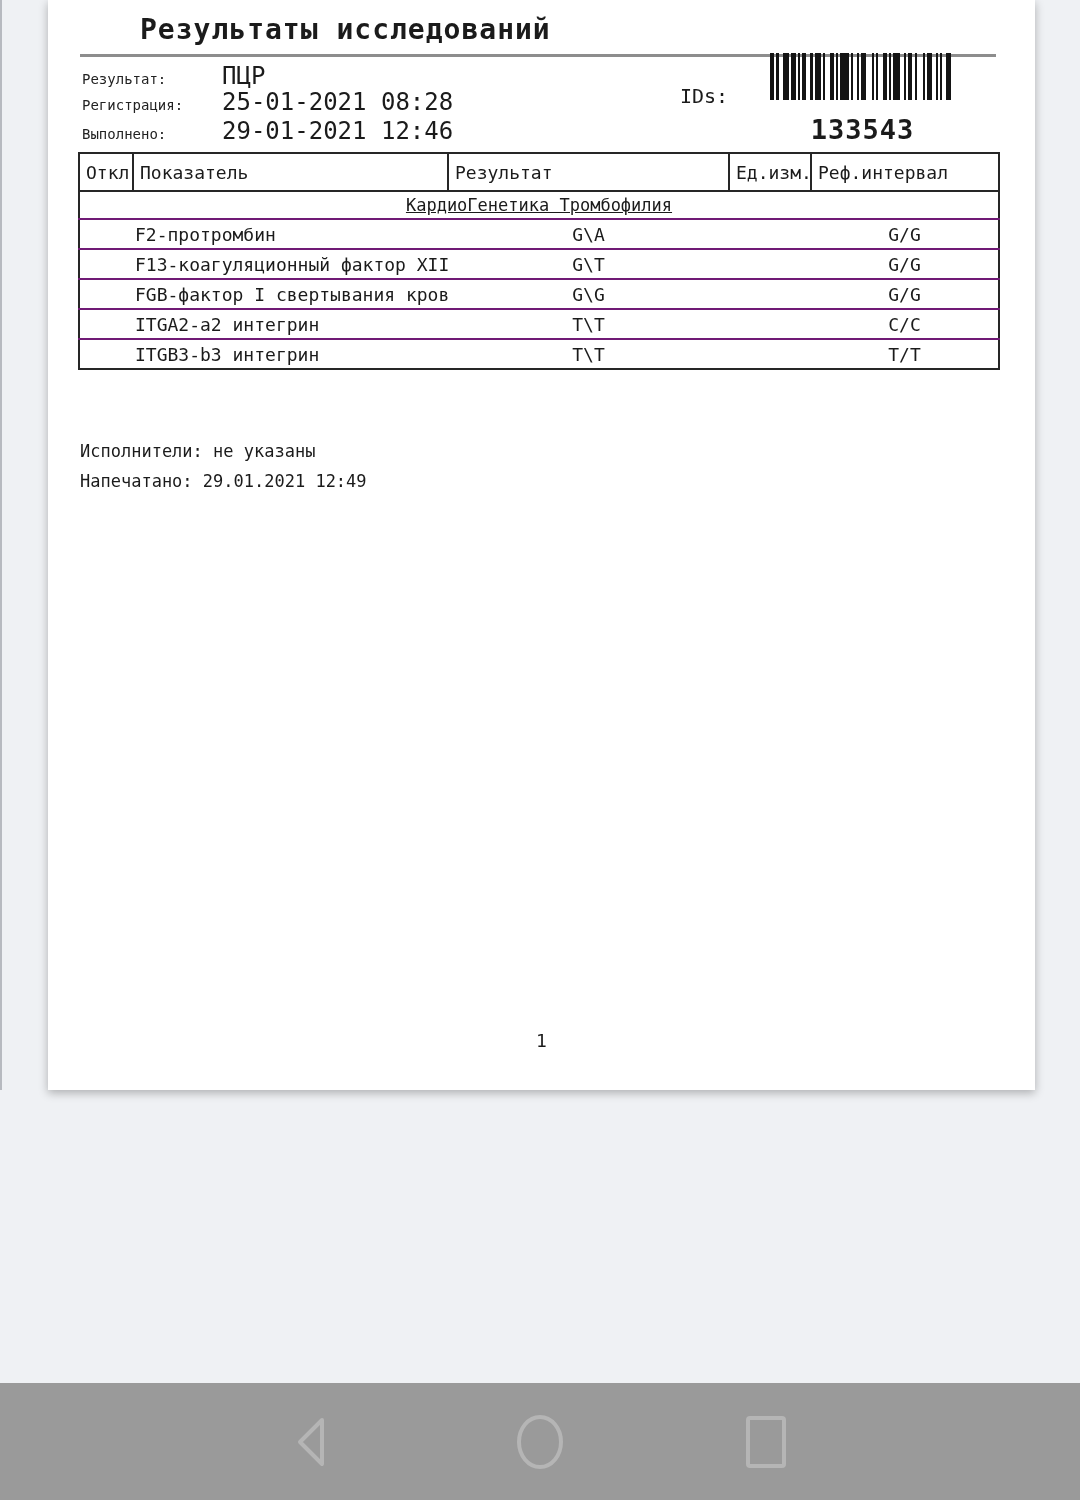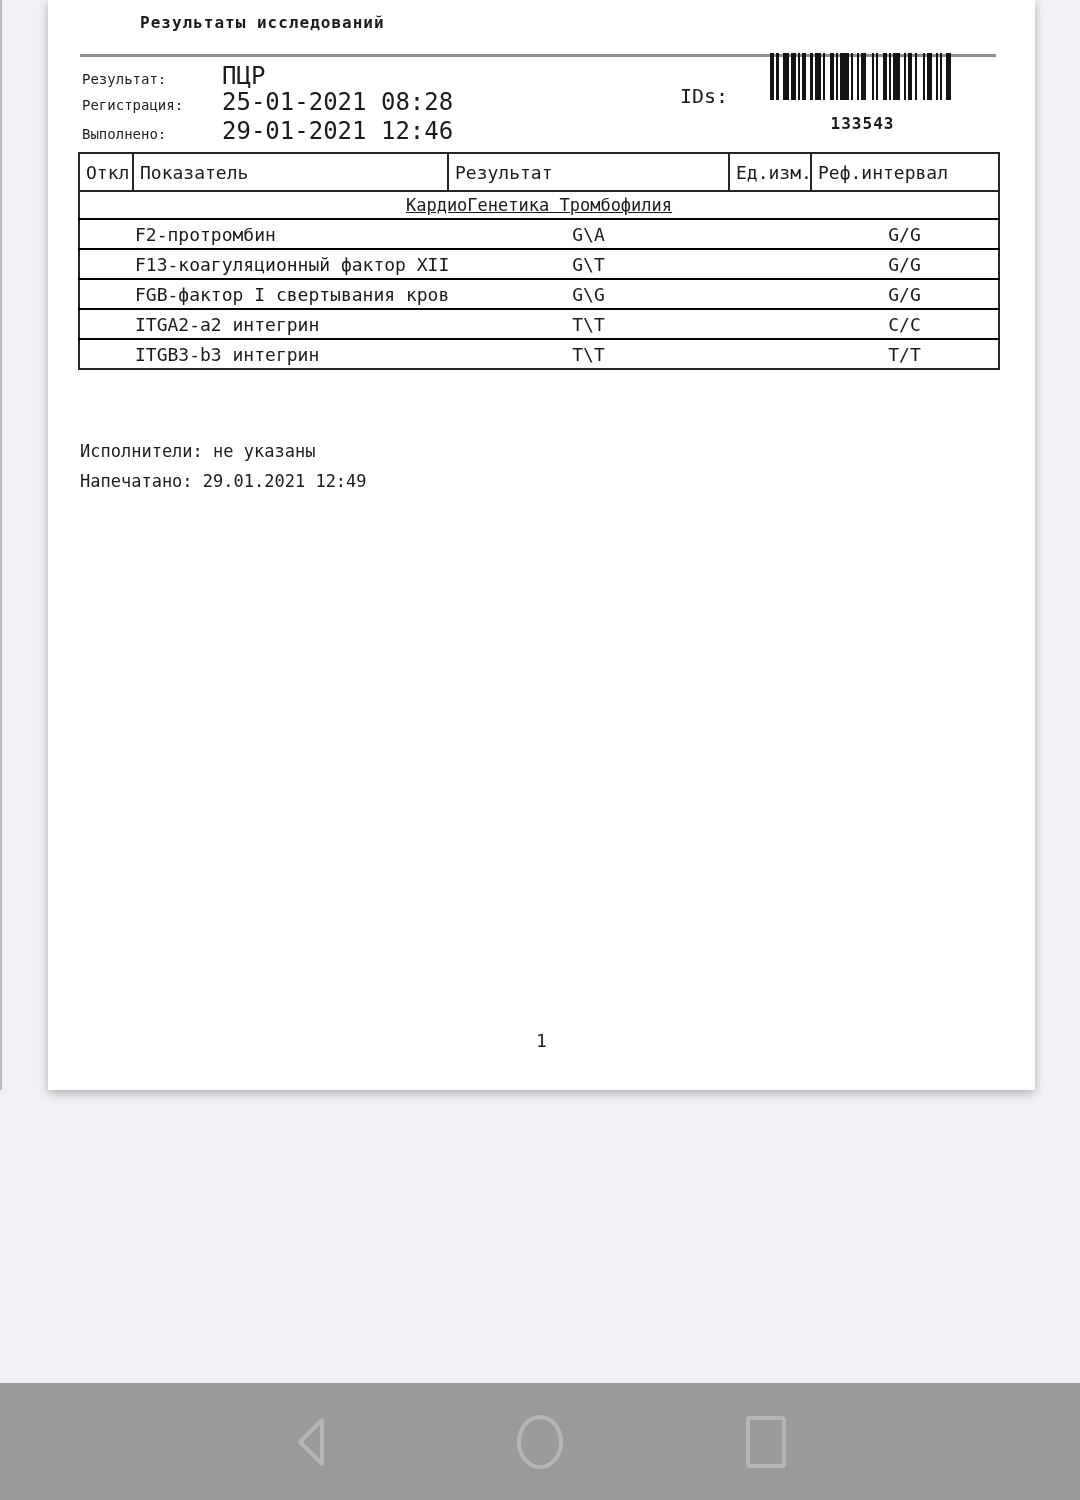--- a/index.html
+++ b/index.html
@@ -1,38 +1,38 @@
 <!DOCTYPE html>
 <html><head>
 <meta charset="utf-8">
 <style>
   html,body{margin:0;padding:0;}
   .screen{position:relative;width:1080px;height:1500px;background:#eff1f4;overflow:hidden;
           font-family:"DejaVu Sans Mono","Liberation Mono",monospace;color:#1b1b1b;}
   .screen::before{content:"";position:absolute;left:0;top:0;width:2px;height:1090px;background:#b7bac0;}
   .page{position:absolute;left:48px;top:0;width:987px;height:1090px;background:#ffffff;
         box-shadow:0 3px 9px rgba(0,0,0,0.28);}
-  .doc-title{position:absolute;left:92px;top:13px;font-size:16px;font-weight:bold;letter-spacing:1px;white-space:pre;text-align:center;}
+  .doc-title{position:absolute;left:92px;top:13px;font-size:28px;font-weight:bold;letter-spacing:1px;white-space:pre;text-align:center;}
   .title-rule{position:absolute;left:32px;top:54px;width:916px;height:3px;background:#8d8d8d;}
   .meta-row{position:absolute;left:34px;display:flex;align-items:baseline;white-space:pre;}
   .meta-row .lbl{display:inline-block;width:140px;font-size:14px;color:#222;}
   .meta-row .val{font-size:24px;}
   .m0{top:62px;} .m1{top:88px;} .m2{top:117px;}
   .ids-label{position:absolute;left:632px;top:84px;font-size:20px;}
   .barcode{position:absolute;left:722px;top:53px;width:185px;height:47px;display:flex;align-items:stretch;}
   .barcode div{flex:none;height:100%;}
   .barcode-number{position:absolute;left:722px;top:114px;width:185px;text-align:center;
-                  font-size:16px;font-weight:bold;letter-spacing:1px;}
+                  font-size:27px;font-weight:bold;letter-spacing:1px;}
   table.results{position:absolute;left:30px;top:152px;width:920px;border-collapse:collapse;
                 table-layout:fixed;font-size:18px;}
   table.results col.c0{width:54px;} table.results col.c1{width:315px;}
   table.results col.c2{width:281px;} table.results col.c3{width:82px;} table.results col.c4{width:188px;}
   table.results th{border:2px solid #262626;font-weight:normal;text-align:left;
                    padding:7px 2px 7px 6px;height:22px;white-space:pre;overflow:hidden;}
-  table.results td{border-top:2px solid #000000;padding:3px 2px;height:22px;white-space:pre;overflow:hidden;}
+  table.results td{border-top:2px solid #701a75;padding:3px 2px;height:22px;white-space:pre;overflow:hidden;}
   table.results{border:2px solid #262626;}
   tr.section-row td{text-align:center;font-size:17px;padding:2px 0;}
   tr.section-row .section-text{text-decoration:underline;}
   td.col-indicator{padding-left:8px;}
   td.col-result,td.col-ref{text-align:center;}
   .executors{position:absolute;left:32px;top:441px;font-size:17px;white-space:pre;}
   .printed{position:absolute;left:32px;top:471px;font-size:17px;white-space:pre;}
   .page-num{position:absolute;left:0;top:1030px;width:987px;text-align:center;font-size:18px;}
   .navbar{position:absolute;left:0;bottom:0;width:1080px;height:117px;background:#9a9a9a;}
   .nav-btn{position:absolute;top:0;width:120px;height:117px;display:flex;align-items:center;justify-content:center;

